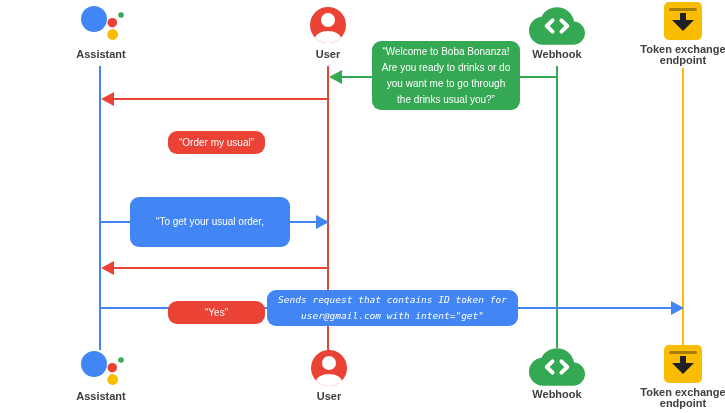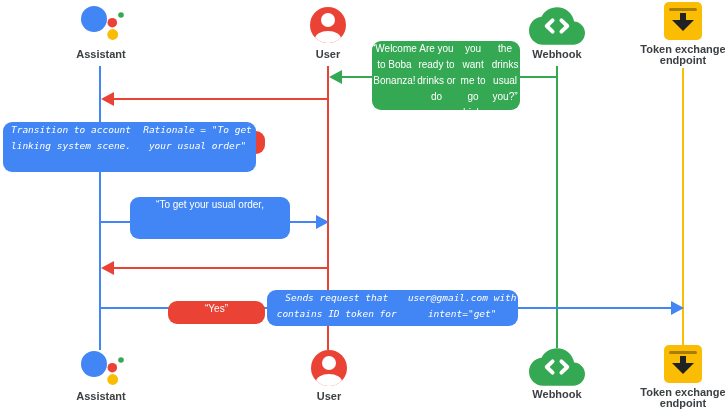--- a/index.html
+++ b/index.html
@@ -19,21 +19,21 @@
   .hl-red{background:var(--red,#ea4335);}
   .hl-green{background:var(--green,#34a853);}
 
   
   .ahead{position:absolute;width:0;height:0;border-top:7px solid transparent;border-bottom:7px solid transparent;}
   .ahead.left.red{border-right:13px solid var(--red,#ea4335);}
   .ahead.left.green{border-right:13px solid var(--green,#34a853);}
   .ahead.right.blue{border-left:13px solid var(--blue,#4285f4);}
 
   
-  .bubble{position:absolute;border-radius:9px;color:#fff;display:flex;flex-direction:row;
+  .bubble{position:absolute;border-radius:9px;color:#fff;display:flex;flex-direction:column;
           justify-content:center;text-align:center;font-size:10px;line-height:16px;z-index:5;}
   .bg-green{background:var(--green,#34a853);}
   .bg-red{background:var(--red,#ea4335);margin-top:44px;}
   .bg-blue{background:var(--blue,#4285f4);}
   .mono{font-family:"DejaVu Sans Mono",monospace;font-style:italic;font-size:9.5px;line-height:16px;}
 
   
   .actor-label{position:absolute;font-size:11px;font-weight:bold;color:#3c4043;
                text-align:center;line-height:11px;z-index:4;}
 
@@ -74,38 +74,34 @@
 
   <div class="hline hl-red" style="left:114px;top:267px;width:214px;"></div>
   <div class="ahead left red" style="left:101px;top:261px;"></div>
 
   <div class="hline hl-blue" style="left:101px;top:307px;width:570px;"></div>
   <div class="ahead right blue" style="left:671px;top:301px;"></div>
 
   <div class="bubble bg-green" style="left:372px;top:41px;width:148px;height:69px;">
     <div>“Welcome to Boba Bonanza!</div>
     <div>Are you ready to drinks or do</div>
-    <div>you want me to go drinks</div>
+    <div>you want me to go through</div>
     <div>the drinks usual you?”</div>
   </div>
 
   <div class="bubble bg-red" style="left:168px;top:87px;width:97px;height:23px;">
     <div>“Order my usual”</div>
   </div>
 
-  <div class="bubble bg-blue mono" style="left:3px;top:122px;width:253px;height:50px;">
-    <div>Transition to account linking system scene.</div>
-    <div>Rationale = "To get your usual order"</div>
-  </div>
 
-  <div class="bubble bg-blue" style="left:130px;top:197px;width:160px;height:42px;">
+  <div class="bubble bg-blue" style="left:130px;top:197px;width:160px;height:50px;">
     <div>“To get your usual order,</div>
   </div>
 
-  <div class="bubble bg-red" style="left:168px;top:257px;width:97px;height:23px;text-align:right;">
+  <div class="bubble bg-red" style="left:168px;top:257px;width:97px;height:23px;">
     <div>“Yes”</div>
   </div>
 
   <div class="bubble bg-blue mono" style="left:267px;top:290px;width:251px;height:36px;">
     <div>Sends request that contains ID token for</div>
     <div>user@gmail.com with intent="get"</div>
   </div>
 
   <div>
     <svg class="icon-abs" style="left:72px;top:0;" width="56" height="42" viewBox="0 0 56 42">

